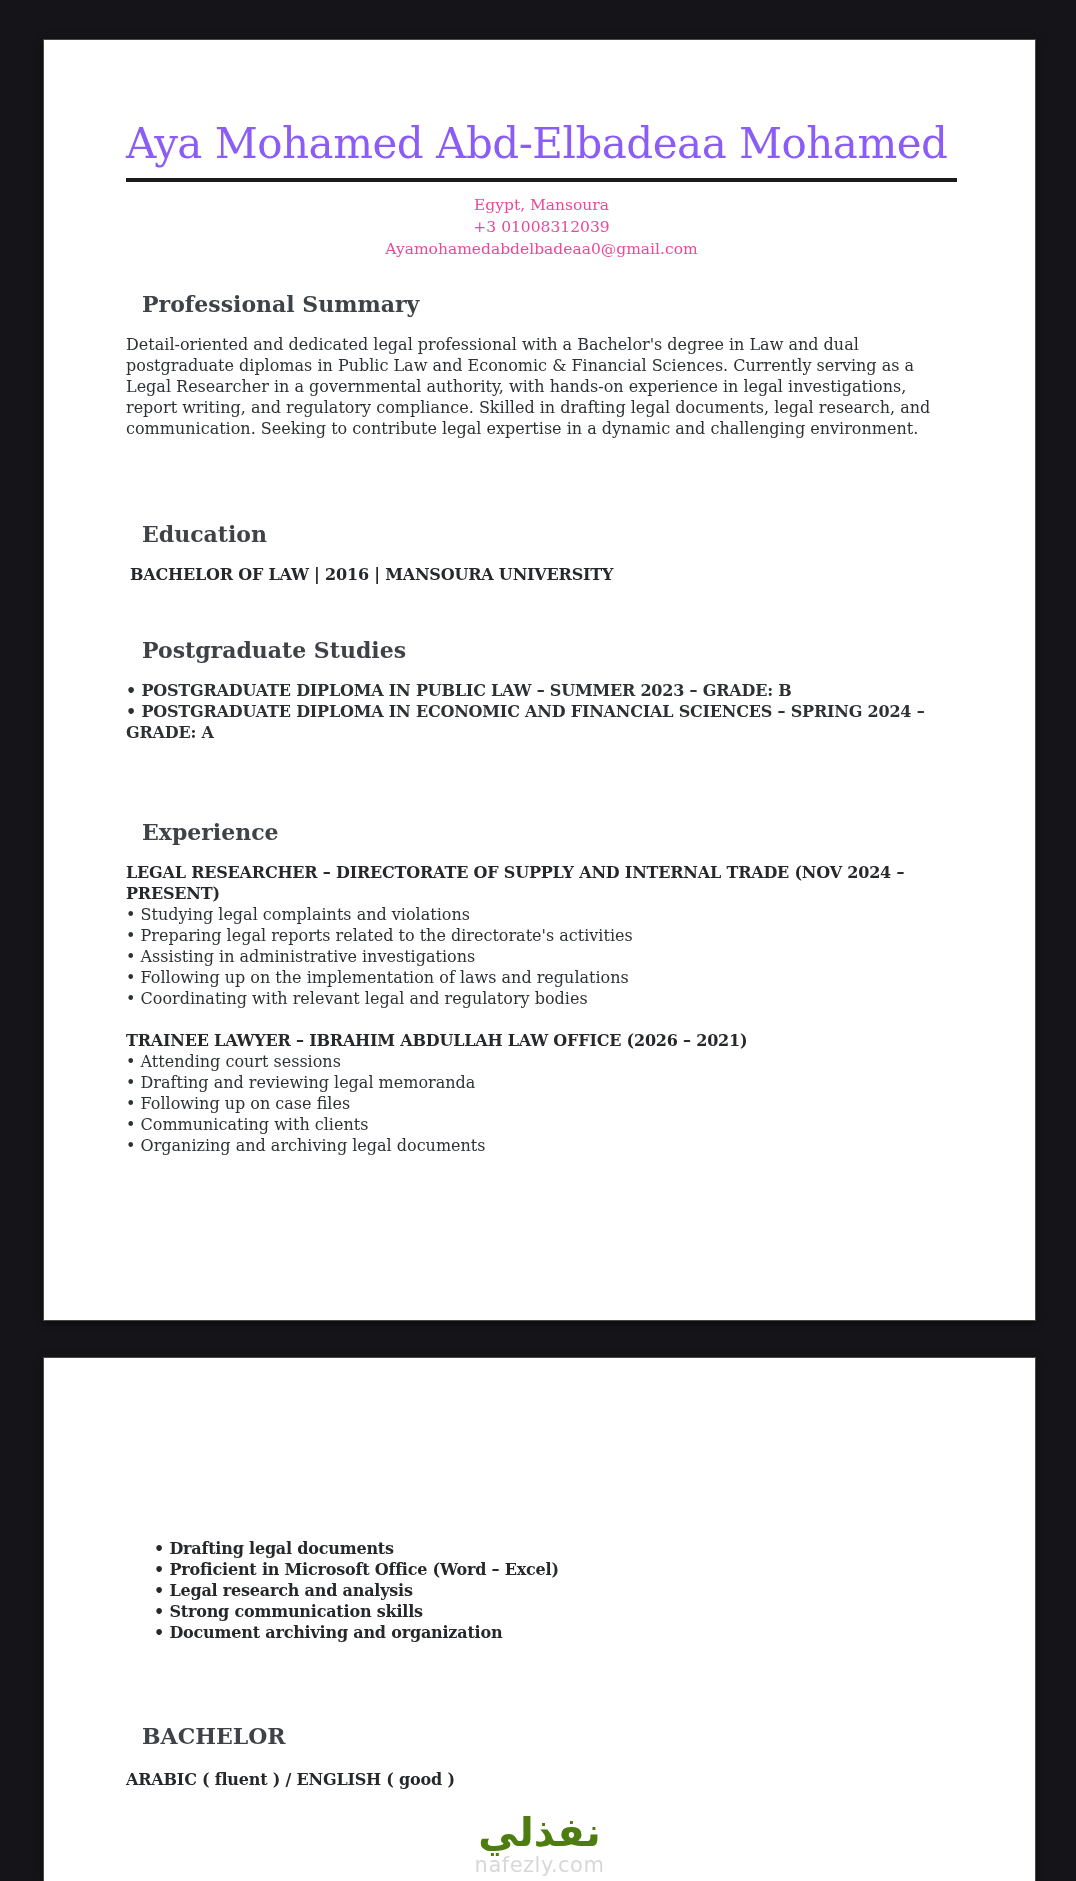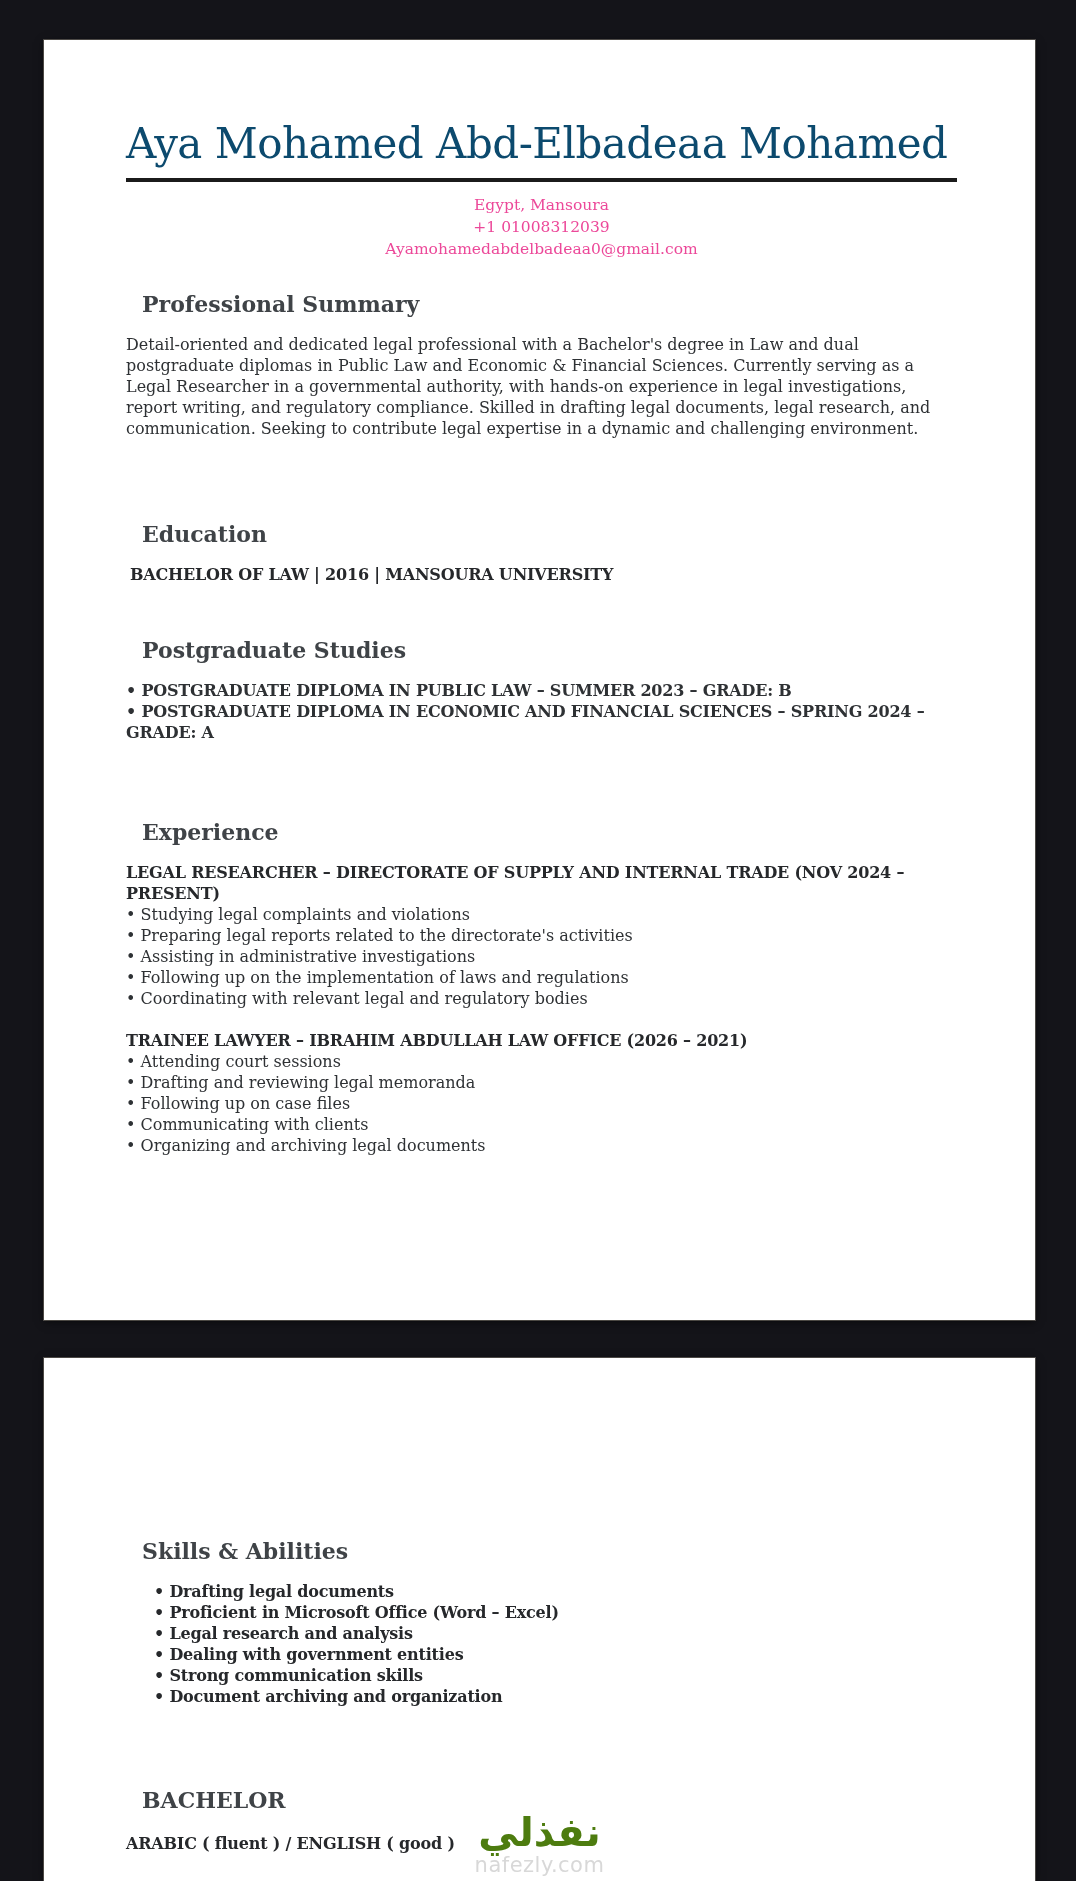--- a/index.html
+++ b/index.html
@@ -36,21 +36,21 @@
     margin-top: 80px;
     padding-bottom: 10px;
     border-bottom: 4px solid #1b1b1b;
   }
   .doc-title {
     margin: 0;
     font-size: 42px;
     line-height: 48px;
     font-weight: 500;
     letter-spacing: -0.5px;
-    color: #0c4a6e;
+    color: #8b5cf6;
     white-space: nowrap;
   }
   .contact {
     margin-top: 13px;
   }
   .contact p {
     margin: 2px;
     font-size: 15.5px;
     line-height: 20px;
     color: #ec4899;
@@ -143,21 +143,21 @@
 
   <div class="page page-1">
     <div class="content">
 
       <div class="doc-header">
         <h1 class="doc-title">Aya Mohamed Abd-Elbadeaa Mohamed</h1>
       </div>
 
       <div class="contact">
         <p>Egypt, Mansoura</p>
-        <p>+1 01008312039</p>
+        <p>+3 01008312039</p>
         <p>Ayamohamedabdelbadeaa0@gmail.com</p>
       </div>
 
       <div class="sec-summary">
         <h2 class="section-heading">Professional Summary</h2>
         <p class="body-text summary-text">Detail-oriented and dedicated legal professional with a Bachelor's degree in Law and dual postgraduate diplomas in Public Law and Economic &amp; Financial Sciences. Currently serving as a Legal Researcher in a governmental authority, with hands-on experience in legal investigations, report writing, and regulatory compliance. Skilled in drafting legal documents, legal research, and communication. Seeking to contribute legal expertise in a dynamic and challenging environment.</p>
       </div>
 
       <div class="sec-education">
         <h2 class="section-heading">Education</h2>
@@ -194,26 +194,24 @@
           </ul>
       </div>
 
     </div>
   </div>
 
   <div class="page page-2">
     <div class="content">
 
       <div class="sec-skills">
-        <h2 class="section-heading">Skills &amp; Abilities</h2>
         <ul class="bullets bold-items skills-list">
             <li>Drafting legal documents</li>
             <li>Proficient in Microsoft Office (Word – Excel)</li>
             <li>Legal research and analysis</li>
-            <li>Dealing with government entities</li>
             <li>Strong communication skills</li>
             <li>Document archiving and organization</li>
           </ul>
       </div>
 
       <div class="sec-language">
         <h2 class="section-heading">BACHELOR</h2>
         <p class="caps-line language-line">ARABIC  ( fluent ) / ENGLISH  ( good )</p>
       </div>
 

